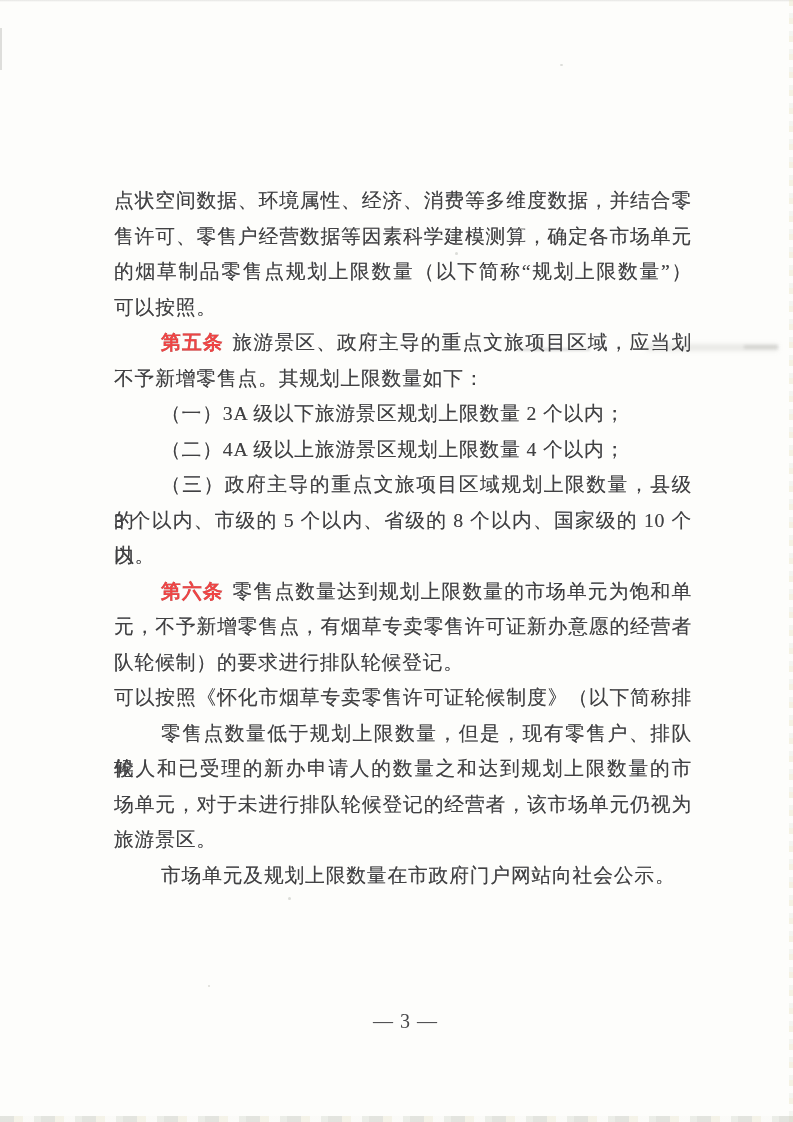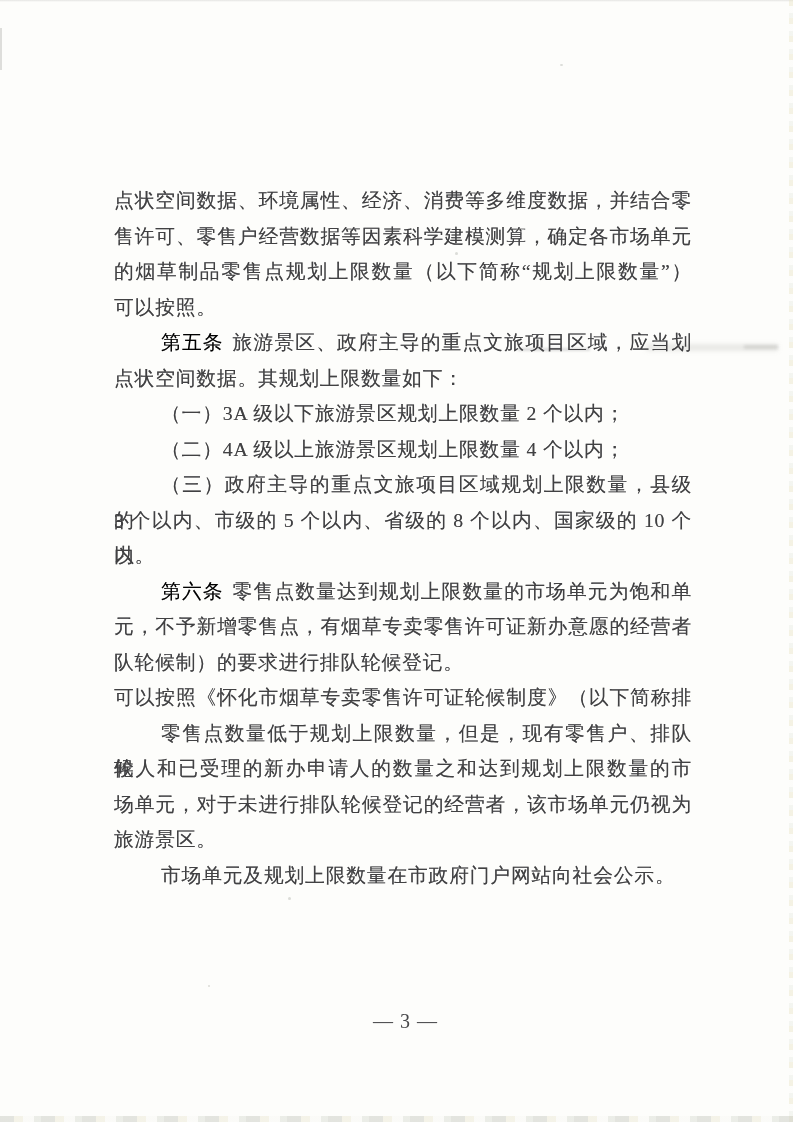--- a/index.html
+++ b/index.html
@@ -30,21 +30,21 @@
     letter-spacing: 0.8px;
     white-space: nowrap;
     text-shadow: 0 0 0.4px rgba(70,70,72,0.55);
   }
   .line.j {
     white-space: normal;
     text-align: justify;
     text-align-last: justify;
   }
   .line.ind { text-indent: 47px; }
-  .head { font-weight: 400; margin-right: 0.45em; color: #000000; }
+  .head { font-weight: 700; margin-right: 0.45em; color: #ef4444; }
   .head:empty { display: none; }
   
   .pagenum {
     position: absolute;
     top: 1010px;
     left: 0;
     right: 0;
     text-align: center;
     font-size: 20px;
     letter-spacing: 1px;
@@ -112,21 +112,21 @@
   <div class="artifact speck speck-2"></div>
   <div class="artifact speck speck-3"></div>
   <div class="artifact speck speck-4"></div>
 
   <div class="content">
     <div class="line j"><span>点状空间数据、环境属性、经济、消费等多维度数据，并结合零</span></div>
     <div class="line j"><span>售许可、零售户经营数据等因素科学建模测算，确定各市场单元</span></div>
     <div class="line j"><span>的烟草制品零售点规划上限数量（以下简称“规划上限数量”）</span></div>
     <div class="line"><span>可以按照。</span></div>
     <div class="line j ind"><span class="head">第五条</span><span>旅游景区、政府主导的重点文旅项目区域，应当划</span></div>
-    <div class="line"><span>点状空间数据。其规划上限数量如下：</span></div>
+    <div class="line"><span>不予新增零售点。其规划上限数量如下：</span></div>
     <div class="line ind"><span>（一）3A 级以下旅游景区规划上限数量 2 个以内；</span></div>
     <div class="line ind"><span>（二）4A 级以上旅游景区规划上限数量 4 个以内；</span></div>
     <div class="line j ind"><span>（三）政府主导的重点文旅项目区域规划上限数量，县级的</span></div>
     <div class="line j"><span>3 个以内、市级的 5 个以内、省级的 8 个以内、国家级的 10 个以</span></div>
     <div class="line"><span>内。</span></div>
     <div class="line j ind"><span class="head">第六条</span><span>零售点数量达到规划上限数量的市场单元为饱和单</span></div>
     <div class="line j"><span>元，不予新增零售点，有烟草专卖零售许可证新办意愿的经营者</span></div>
     <div class="line"><span>队轮候制）的要求进行排队轮候登记。</span></div>
     <div class="line j"><span>可以按照《怀化市烟草专卖零售许可证轮候制度》（以下简称排</span></div>
     <div class="line j ind"><span>零售点数量低于规划上限数量，但是，现有零售户、排队轮</span></div>

